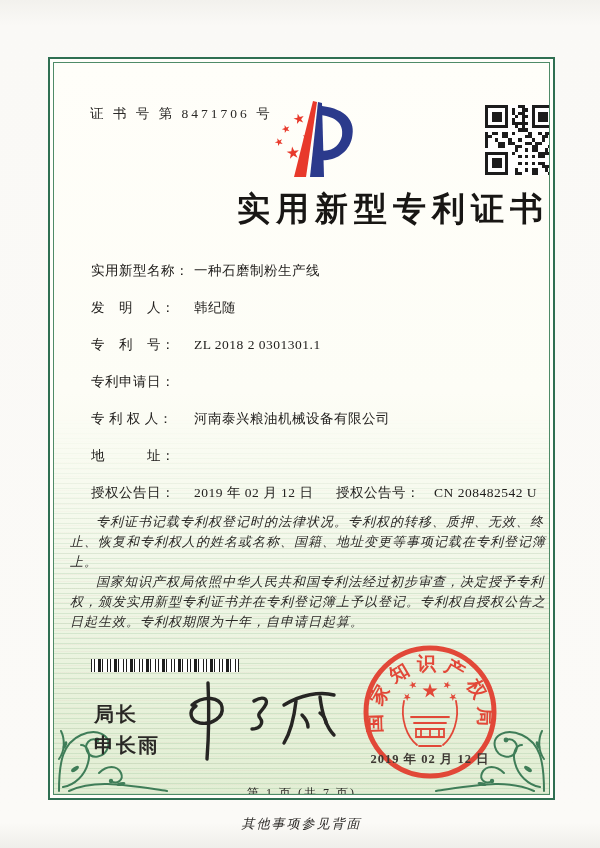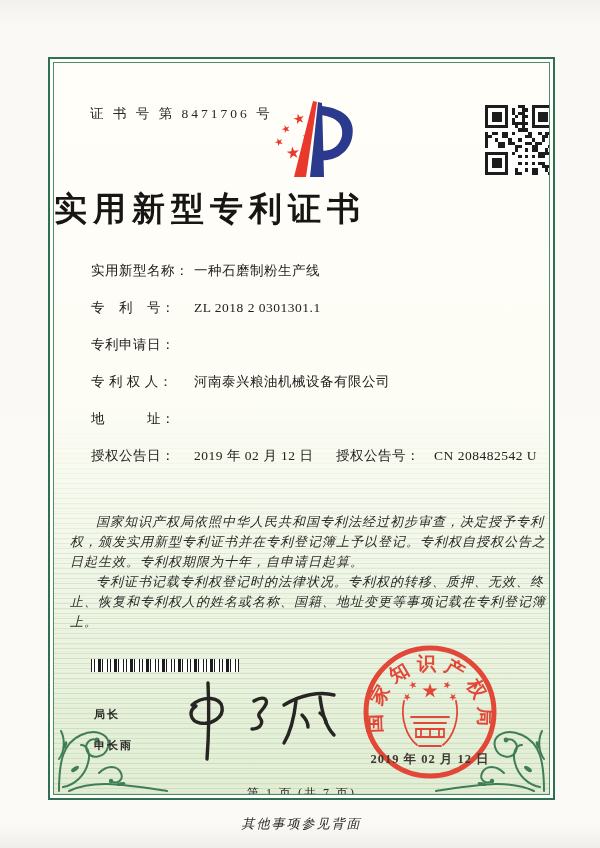--- a/index.html
+++ b/index.html
@@ -25,21 +25,21 @@
       repeating-linear-gradient(0deg, rgba(216,150,150,0.07) 2px 3px, rgba(255,255,255,0) 3px 9px);
     -webkit-mask-image:linear-gradient(180deg,transparent 0%,#000 45%);
     mask-image:linear-gradient(180deg,transparent 0%,#000 45%);
   }
   .cert-number{
     position:absolute;left:36px;top:42px;font-size:13.5px;letter-spacing:3px;color:#2a2826;
   }
   .logo{position:absolute;left:212px;top:30px;width:92px;height:92px;}
   .qr{position:absolute;left:431px;top:42px;width:70px;height:70px;}
   .doc-title{
-    position:absolute;left:0;top:124px;width:100%;text-align:left;
+    position:absolute;left:0;top:124px;width:100%;text-align:right;
     font-size:33px;font-weight:600;letter-spacing:6px;color:#181614;
   }
   .fields{position:absolute;left:37px;top:200px;width:448px;font-size:13.5px;}
   .frow{display:flex;margin-bottom:21px;line-height:16px;}
   .flabel{flex:0 0 103px;white-space:pre-wrap;letter-spacing:0.5px;color:#23211f;}
   .fvalue{flex:1;white-space:pre-wrap;letter-spacing:0.5px;color:#23211f;}
   .frow.addr .fvalue{line-height:19px;}
   .frow.two .fvalue{flex:0 0 122px;}
   .flabel2{flex:0 0 98px;margin-left:20px;white-space:pre-wrap;letter-spacing:0.5px;}
   .fvalue2{flex:1;letter-spacing:0.5px;}
@@ -50,21 +50,21 @@
   .body-text p{margin:0;text-indent:2em;}
   .barcode{
     position:absolute;left:37px;top:596px;width:148px;height:13px;
     background:repeating-linear-gradient(90deg,
       #1d1d1d 0 1.5px,#fff 1.5px 3px,
       #1d1d1d 3px 4px,#fff 4px 7.5px,
       #1d1d1d 7.5px 10px,#fff 10px 11.5px,
       #1d1d1d 11.5px 12.5px,#fff 12.5px 16px);
   }
   .signer{position:absolute;left:40px;top:636px;font-family:"Liberation Sans","DejaVu Sans",sans-serif;
-    font-size:11px;font-weight:600;color:#2a2826;letter-spacing:2px;line-height:31px;}
+    font-size:20px;font-weight:600;color:#2a2826;letter-spacing:2px;line-height:31px;}
   .sig-svg{position:absolute;left:108px;top:608px;}
   .seal{position:absolute;left:303px;top:576px;width:146px;height:146px;opacity:0.92;}
   .seal-date{
     position:absolute;left:303px;top:688px;width:146px;text-align:center;
     font-size:12.5px;letter-spacing:1px;color:#3d3833;font-weight:600;z-index:5;
   }
   .page-footer{
     position:absolute;left:0;top:722px;width:100%;text-align:center;
     font-size:12px;letter-spacing:2px;color:#2a2826;
   }
@@ -254,20 +254,24 @@
     </svg>
 
     <div class="doc-title">实用新型专利证书</div>
 
     <div class="fields">
       <div class="frow">
         <div class="flabel">实用新型名称：</div>
         <div class="fvalue">一种石磨制粉生产线</div>
       </div>
       <div class="frow">
+        <div class="flabel">发　明　人：</div>
+        <div class="fvalue">韩纪随</div>
+      </div>
+      <div class="frow">
         <div class="flabel">专　利　号：</div>
         <div class="fvalue">ZL 2018 2 0301301.1</div>
       </div>
       <div class="frow">
         <div class="flabel">专利申请日：</div>
       </div>
       <div class="frow">
         <div class="flabel">专 利 权 人：</div>
         <div class="fvalue">河南泰兴粮油机械设备有限公司</div>
       </div>
@@ -276,22 +280,22 @@
       </div>
       <div class="frow two">
         <div class="flabel">授权公告日：</div>
         <div class="fvalue">2019 年 02 月 12 日</div>
         <div class="flabel2">授权公告号：</div>
         <div class="fvalue2">CN 208482542 U</div>
       </div>
     </div>
 
     <div class="body-text">
+      <p>专利证书记载专利权登记时的法律状况。专利权的转移、质押、无效、终止、恢复和专利权人的姓名或名称、国籍、地址变更等事项记载在专利登记簿上。</p>
       <p>国家知识产权局依照中华人民共和国专利法经过初步审查，决定授予专利权，颁发实用新型专利证书并在专利登记簿上予以登记。专利权自授权公告之日起生效。专利权期限为十年，自申请日起算。</p>
-      <p>专利证书记载专利权登记时的法律状况。专利权的转移、质押、无效、终止、恢复和专利权人的姓名或名称、国籍、地址变更等事项记载在专利登记簿上。</p>
     </div>
 
     <div class="barcode"></div>
 
     <div class="signer">
       <div>局长</div>
       <div>申长雨</div>
     </div>
 
     <svg class="sig-svg" width="190" height="100" viewBox="0 0 190 100">

